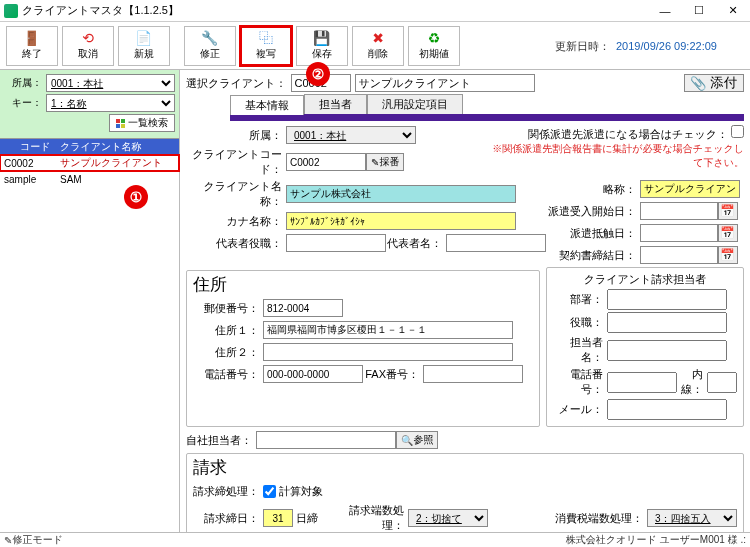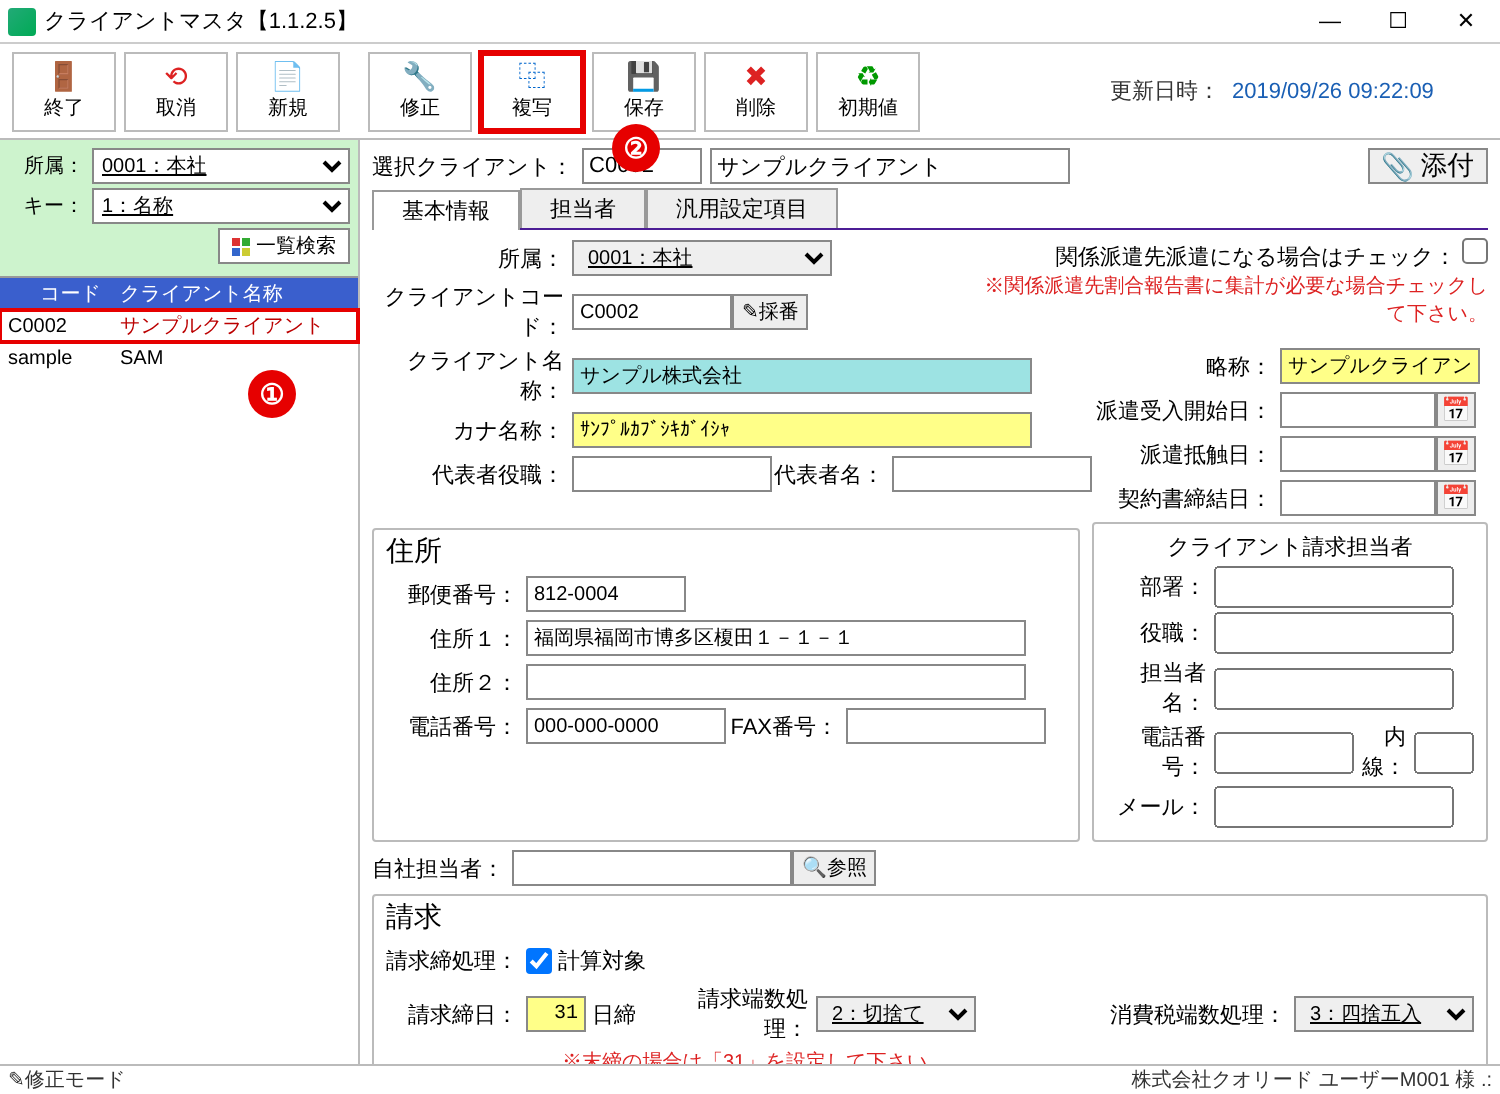--- a/index.html
+++ b/index.html
@@ -43,38 +43,38 @@
   .listrow .c2 { flex: 1; padding-left: 4px; }
   .listrow.sel { background: #fff; outline: 2px solid #e60000; outline-offset:-1px; }
 
   
   .right { flex: 1; padding: 4px 6px 2px 6px; overflow: hidden; position: relative; }
   .selline { display: flex; align-items: center; gap: 4px; margin-bottom: 2px; }
   .selline label { font-size: 11px; }
   .selline input { height: 18px; border: 1px solid #888; font-size: 11px; padding: 0 3px; }
   .attach { margin-left: auto; border: 1px solid #888; height: 18px; padding: 0 6px; display:flex; align-items:center; gap:3px; cursor:pointer; }
 
-  .tabs { display: flex; border-bottom: 1px solid #4c1d95; }
+  .tabs { display: flex; border-bottom: 7px solid #4c1d95; margin-left: 44px; }
   .tab { padding: 2px 14px; border: 1px solid #999; border-bottom: none; background: #eee; font-size: 11px; cursor:pointer; }
   .tab.active { background: #fff; position: relative; top: 1px; }
 
   .form { padding: 4px 0; font-size: 11px; }
   .form-row { display: flex; align-items: center; margin-bottom: 2px; min-height: 20px; }
   .form-row .lab { text-align: right; padding-right: 4px; font-size: 11px; }
   .form-row input[type=text], .form-row select { height: 18px; border: 1px solid #888; font-size: 10px; padding: 0 3px; }
   .minibtn { height: 18px; border: 1px solid #888; background: #eee; font-size: 10px; padding: 0 4px; display:inline-flex; align-items:center; cursor:pointer; }
   .minibtn.cal { width: 20px; justify-content:center; font-size:12px; }
 
   .yellow { background: #ffff88 !important; }
   .cyan { background: #9de3e3 !important; }
 
   .redwarn { color: #d22; font-size: 10px; }
 
   .group { border: 1px solid #bbb; border-radius: 2px; padding: 4px 6px 4px 6px; margin-top: 3px; position: relative; }
-  .group-title { font-size: 14px; position: relative; top: -2px; display:inline-block; }
+  .group-title { font-size: 17px; position: relative; top: -2px; display:inline-block; }
 
   .billbox { border: 1px solid #bbb; border-radius: 2px; padding: 4px 6px; }
   .billbox .brow { display:flex; align-items:center; margin-bottom:2px; min-height:20px; }
   .billbox .brow .lab { width:54px; text-align:right; padding-right:4px; font-size:11px; }
 
   .statusbar { position: absolute; bottom: 0; left: 0; right: 0; height: 15px; border-top: 1px solid #bbb; font-size: 10px; display:flex; align-items:center; padding:0 4px; color:#333; }
   .statusbar .r { margin-left:auto; }
 
   .circle { position: absolute; width: 24px; height: 24px; border-radius: 50%; background: #e60000; color: #fff; display:flex; align-items:center; justify-content:center; font-size: 14px; font-weight:bold; z-index:50; }
 
@@ -316,21 +316,21 @@
 
       <div class="group">
         <span class="group-title">請求</span>
         <div class="form-row">
           <span class="lab" style="width:70px">請求締処理：</span>
           <input type="checkbox" checked="" style=""> 
             <span style="margin-left:3px">計算対象</span>
         </div>
         <div class="form-row">
           <span class="lab" style="width:70px">請求締日：</span>
-          <input type="text" class="yellow" style="width: 30px; text-align: right; font-family: Liberation Mono, monospace;" value="31">
+          <input type="text" class="yellow" style="width: 30px; text-align: center;" value="31">
           <span style="margin:0 10px 0 3px">日締</span>
           <span class="lab" style="width:80px">請求端数処理：</span>
           <select style="width:80px"><option>2：切捨て</option></select>
           <span class="lab" style="width:100px;margin-left:auto">消費税端数処理：</span>
           <select style="width:90px"><option>3：四捨五入</option></select>
         </div>
         <div class="redwarn" style="margin-left:88px">※末締の場合は「31」を設定して下さい。</div>
       </div>
 
     </div>

